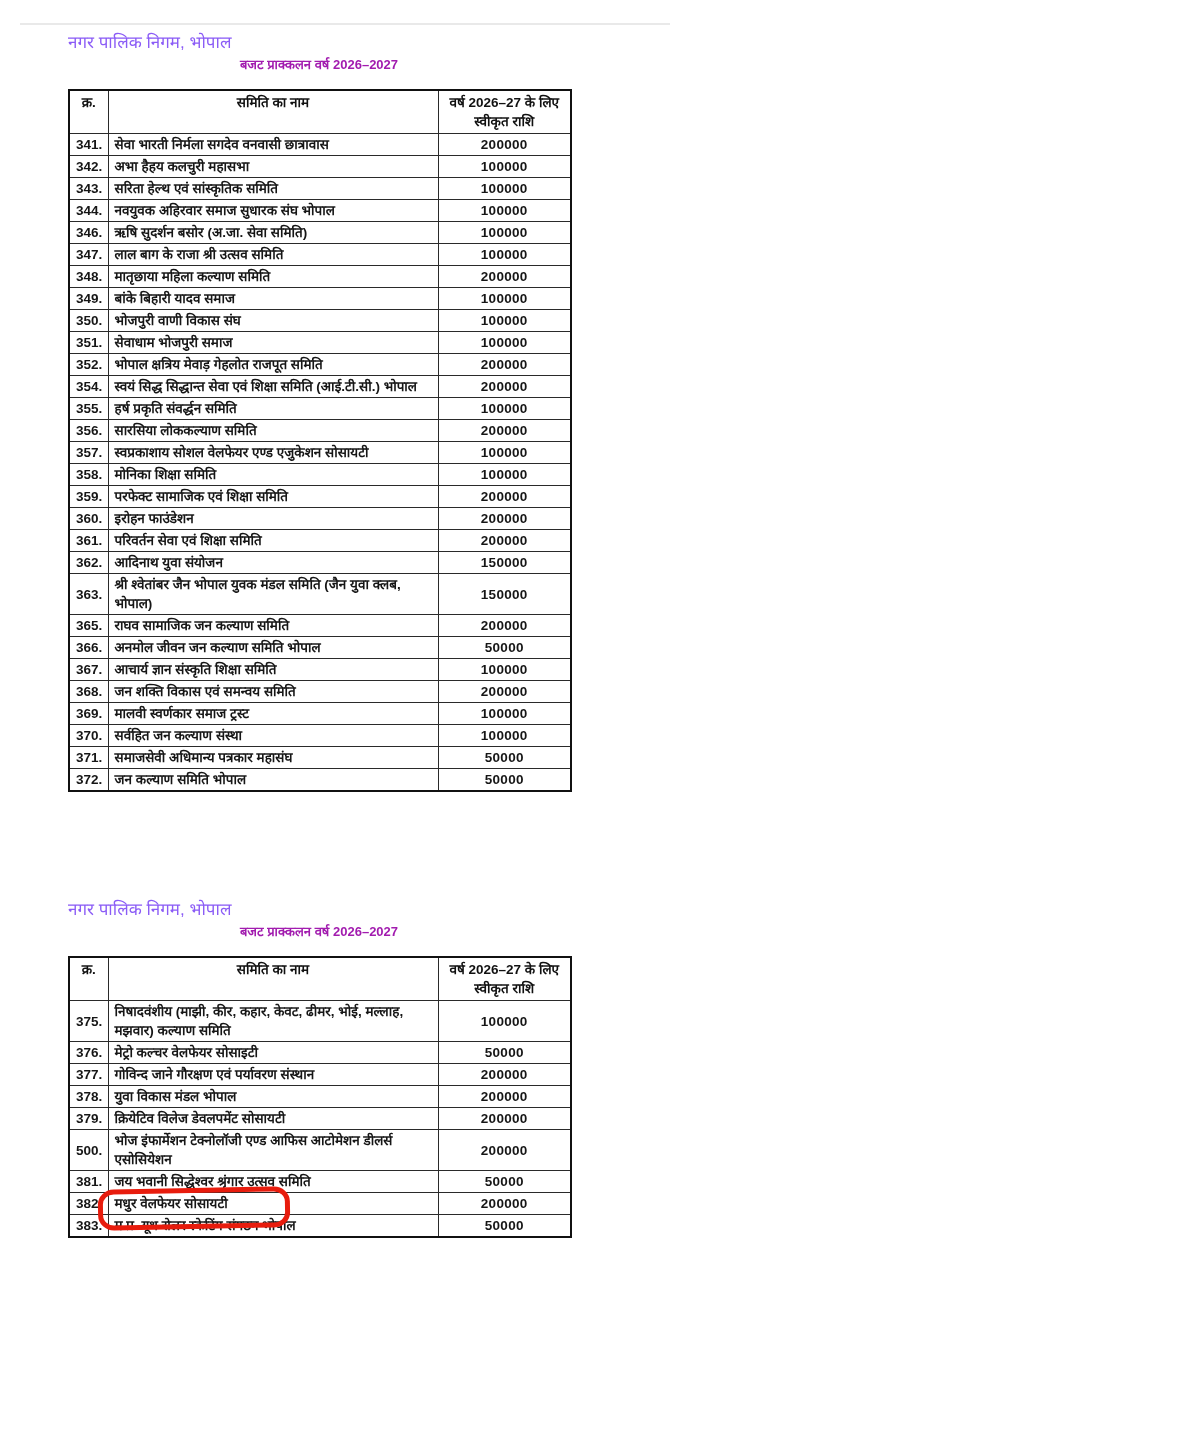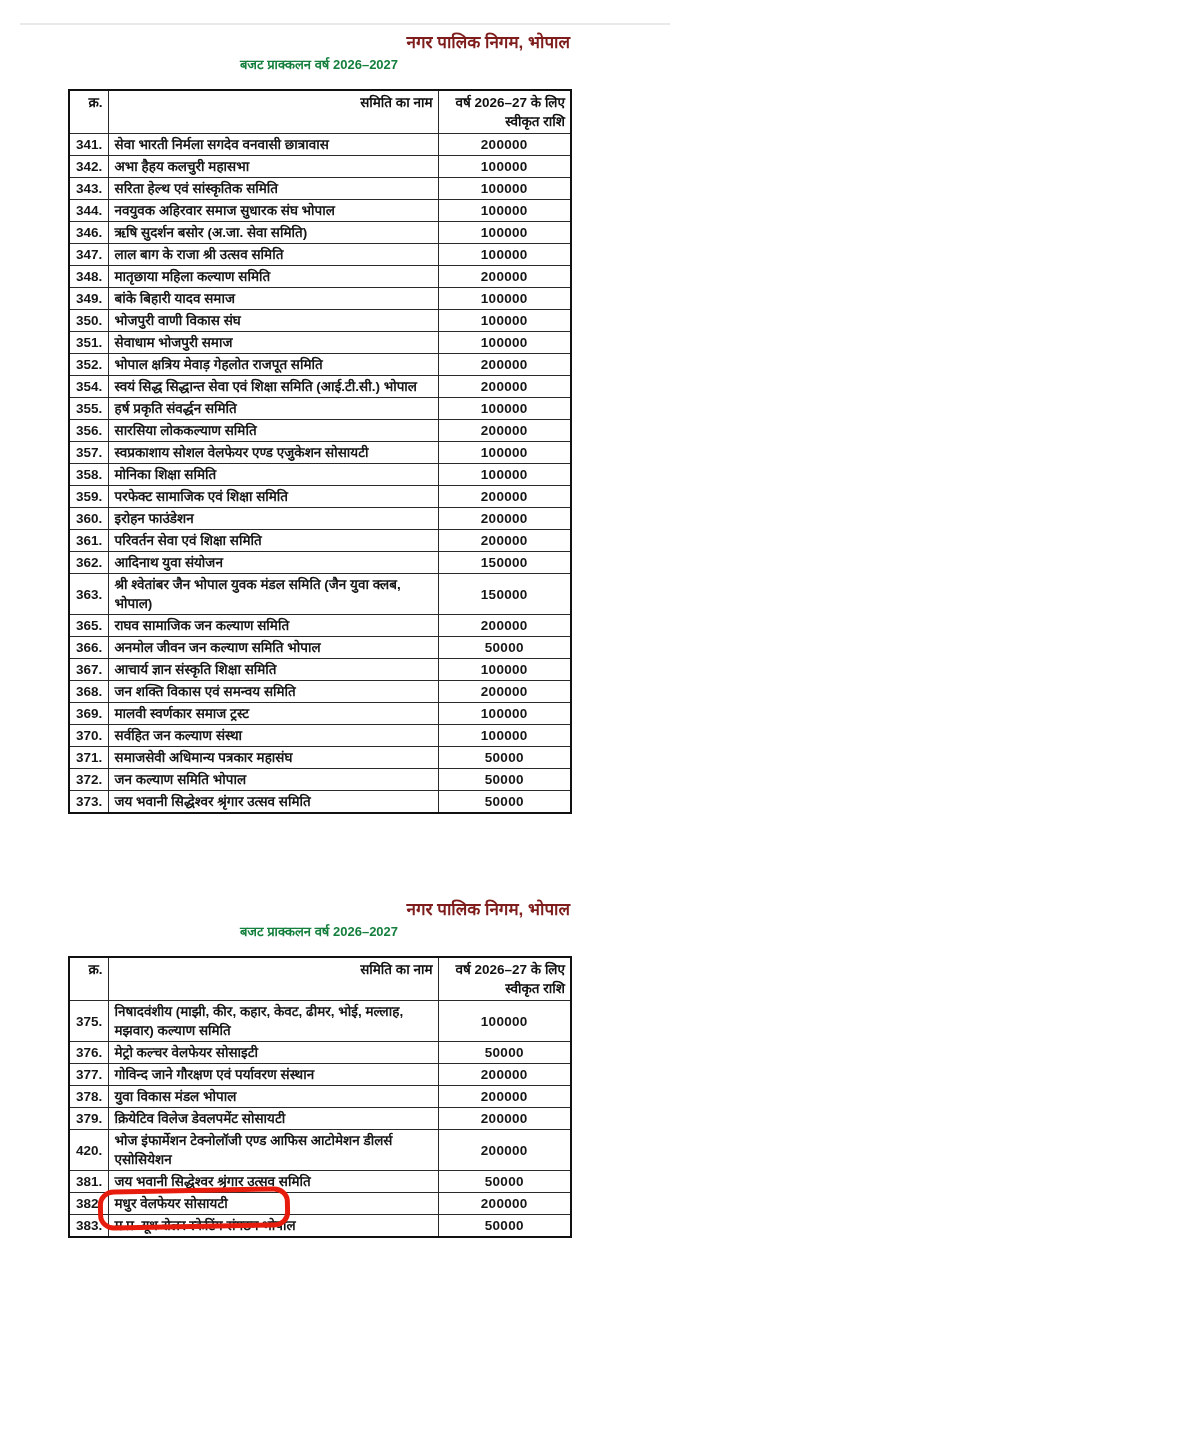--- a/index.html
+++ b/index.html
@@ -25,51 +25,51 @@
     background: #e9e9e9;
   }
   .doc-section {
     position: absolute;
     left: 68px;
     width: 502px;
   }
   #section-1 { top: 31px; }
   #section-2 { top: 898px; }
   .doc-title {
-    text-align: right;
-    font-weight: bold;
+    text-align: left;
+    font-weight: normal;
     font-size: 17px;
     line-height: 24px;
-    color: #7f1d1d;
+    color: #8b5cf6;
   }
   .doc-subtitle {
     text-align: center;
     font-weight: 600;
     font-size: 13px;
     line-height: 19px;
-    color: #15803d;
+    color: #a21caf;
   }
   table.budget-table {
     border-collapse: collapse;
     width: 502px;
     margin-top: 15px;
     table-layout: fixed;
     border: 2px solid #111111;
   }
   table.budget-table th,
   table.budget-table td {
     border: 1px solid #2a2a2a;
   }
   table.budget-table th {
     font-size: 13.5px;
     font-weight: bold;
     vertical-align: top;
     padding: 2px 5px;
     line-height: 19px;
-    text-align: right;
+    text-align: center;
     color: #111111;
   }
   th.h-amount { height: 38px; }
   .h-line { display: block; }
   table.budget-table td {
     font-size: 13.5px;
     font-weight: bold;
     padding: 1px 6px;
     height: 19px;
     line-height: 19px;
@@ -269,25 +269,20 @@
           <tr>
             <td class="c-sn">371.</td>
             <td class="c-name"><span>समाजसेवी अधिमान्य पत्रकार महासंघ</span></td>
             <td class="c-amt">50000</td>
           </tr>
           <tr>
             <td class="c-sn">372.</td>
             <td class="c-name"><span>जन कल्याण समिति भोपाल</span></td>
             <td class="c-amt">50000</td>
           </tr>
-          <tr>
-            <td class="c-sn">373.</td>
-            <td class="c-name"><span>जय भवानी सिद्धेश्वर श्रृंगार उत्सव समिति</span></td>
-            <td class="c-amt">50000</td>
-          </tr>
         </tbody>
     </table>
   </section>
 
   <section class="doc-section" id="section-2">
     <div class="doc-title">नगर पालिक निगम, भोपाल</div>
     <div class="doc-subtitle">बजट प्राक्कलन वर्ष 2026–2027</div>
     <table class="budget-table">
       <colgroup>
           <col style="width:39px">
@@ -324,21 +319,21 @@
             <td class="c-sn">378.</td>
             <td class="c-name"><span>युवा विकास मंडल भोपाल</span></td>
             <td class="c-amt">200000</td>
           </tr>
           <tr>
             <td class="c-sn">379.</td>
             <td class="c-name"><span>क्रियेटिव विलेज डेवलपमेंट सोसायटी</span></td>
             <td class="c-amt">200000</td>
           </tr>
           <tr>
-            <td class="c-sn">420.</td>
+            <td class="c-sn">500.</td>
             <td class="c-name"><span>भोज इंफार्मेशन टेक्नोलॉजी एण्ड आफिस आटोमेशन डीलर्स एसोसियेशन</span></td>
             <td class="c-amt">200000</td>
           </tr>
           <tr>
             <td class="c-sn">381.</td>
             <td class="c-name"><span>जय भवानी सिद्धेश्वर श्रृंगार उत्सव समिति</span></td>
             <td class="c-amt">50000</td>
           </tr>
           <tr>
             <td class="c-sn">382.</td>

